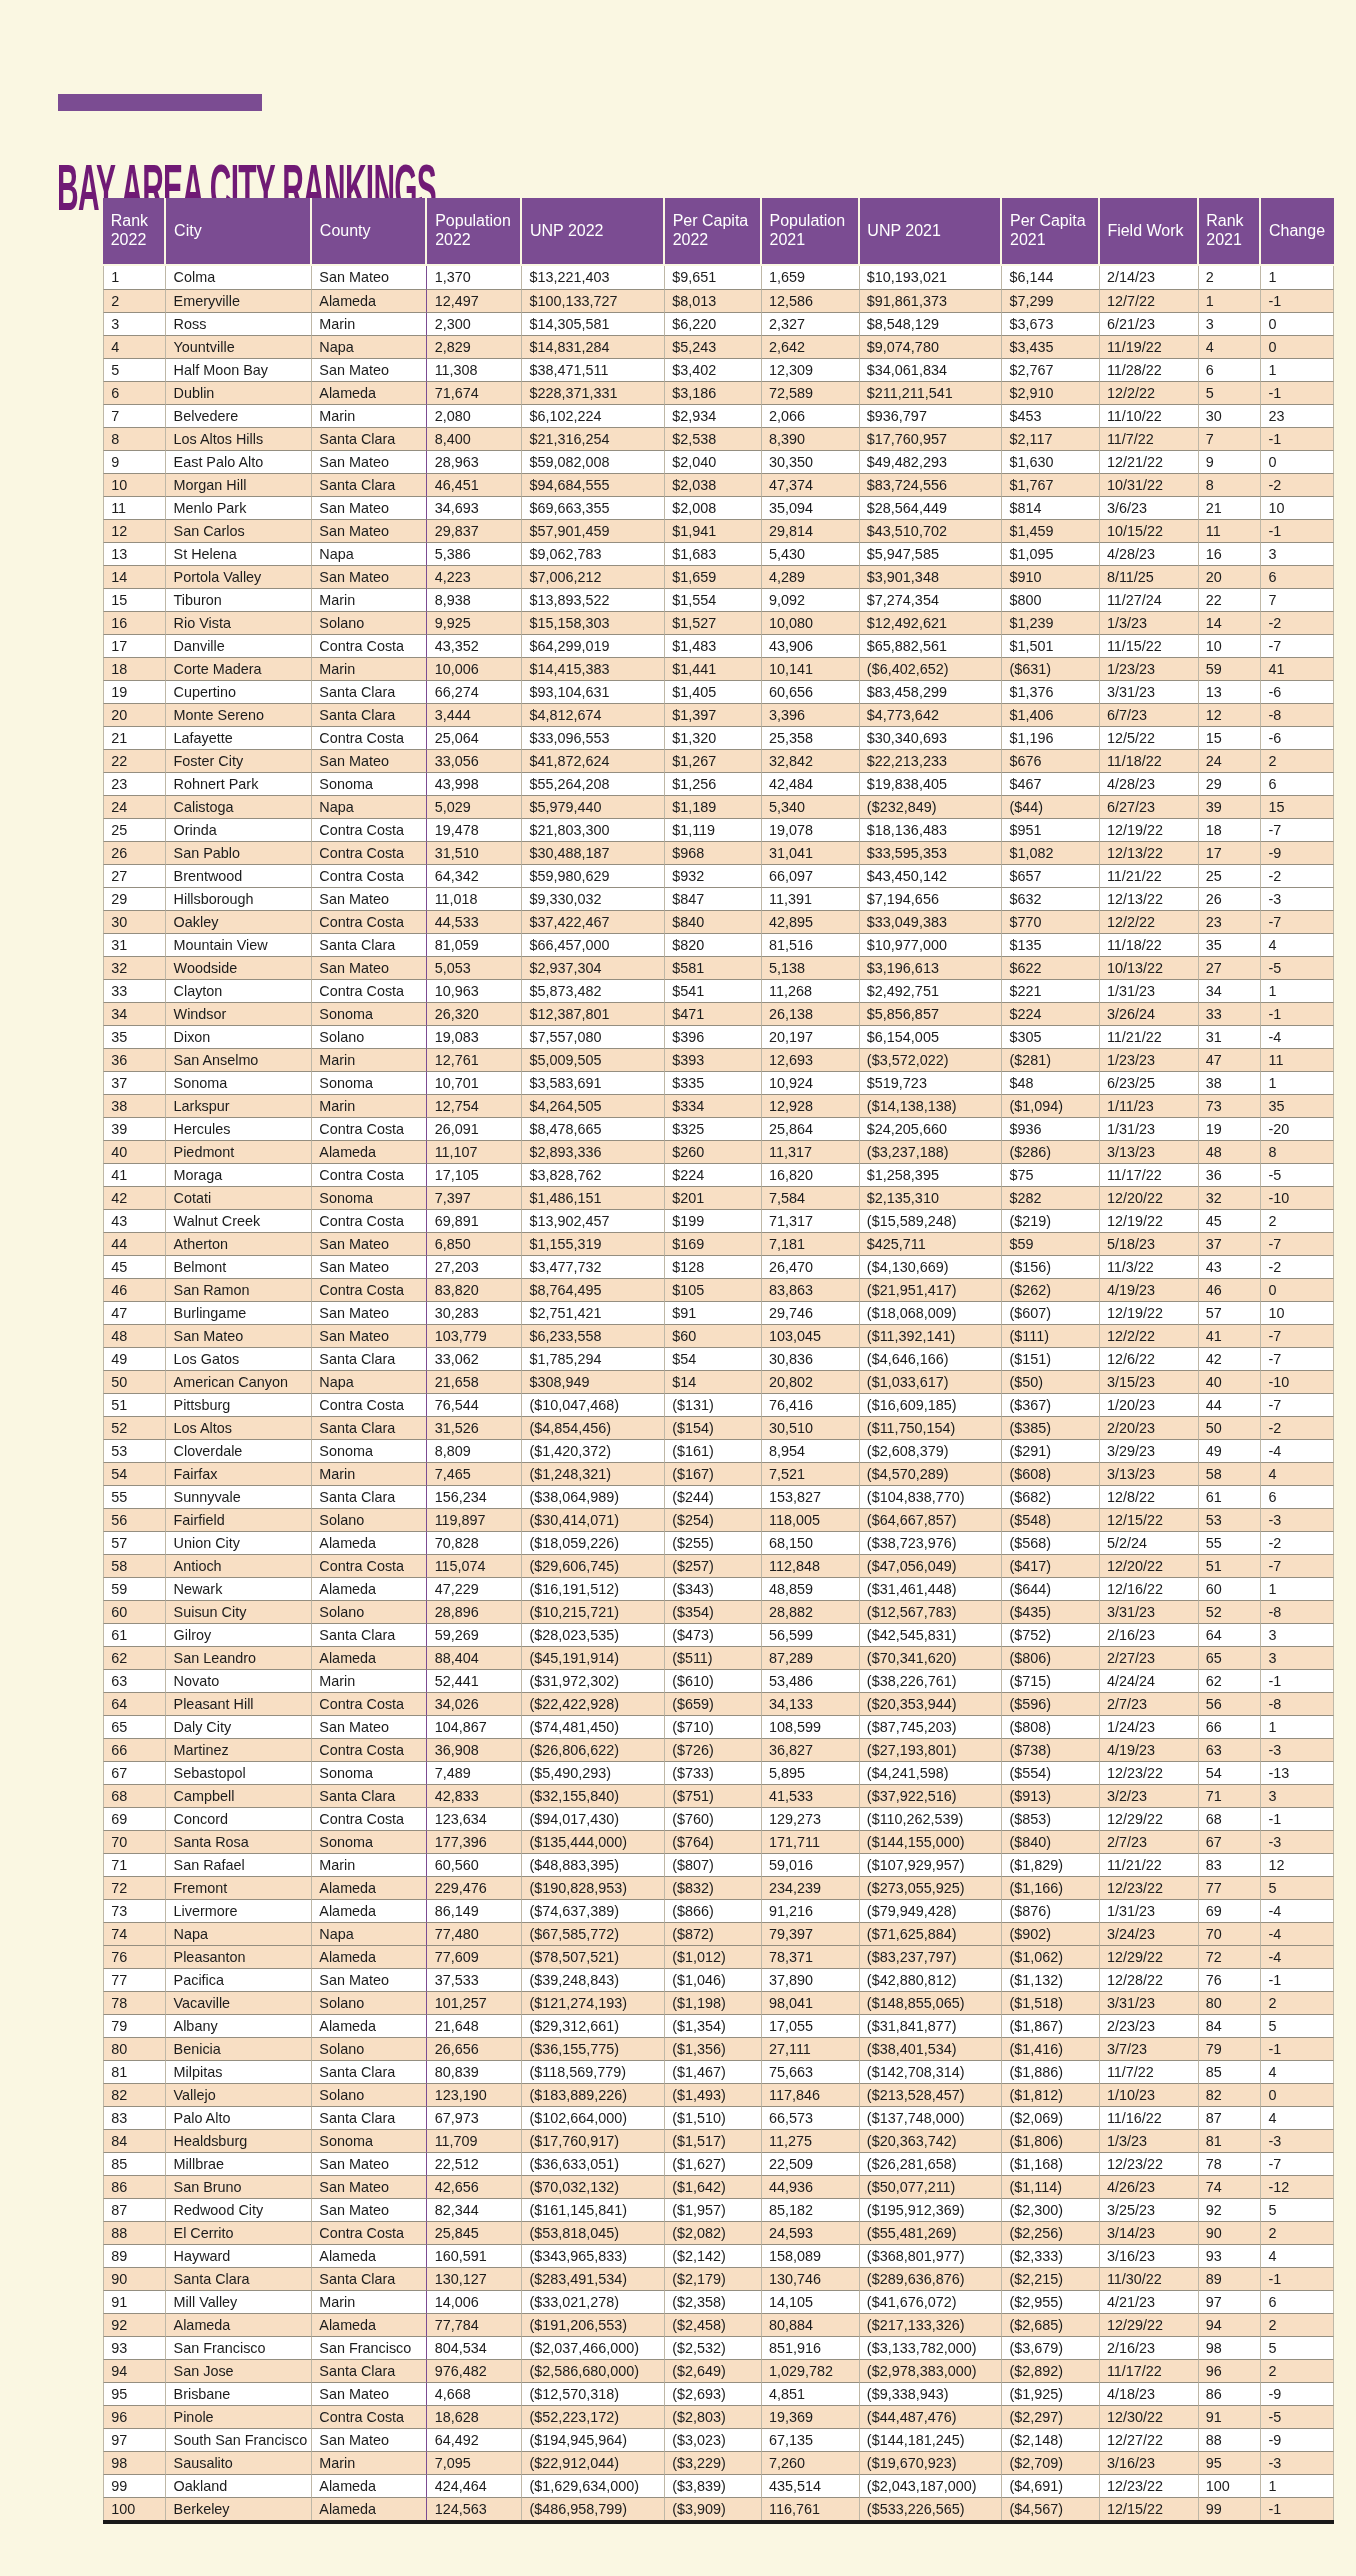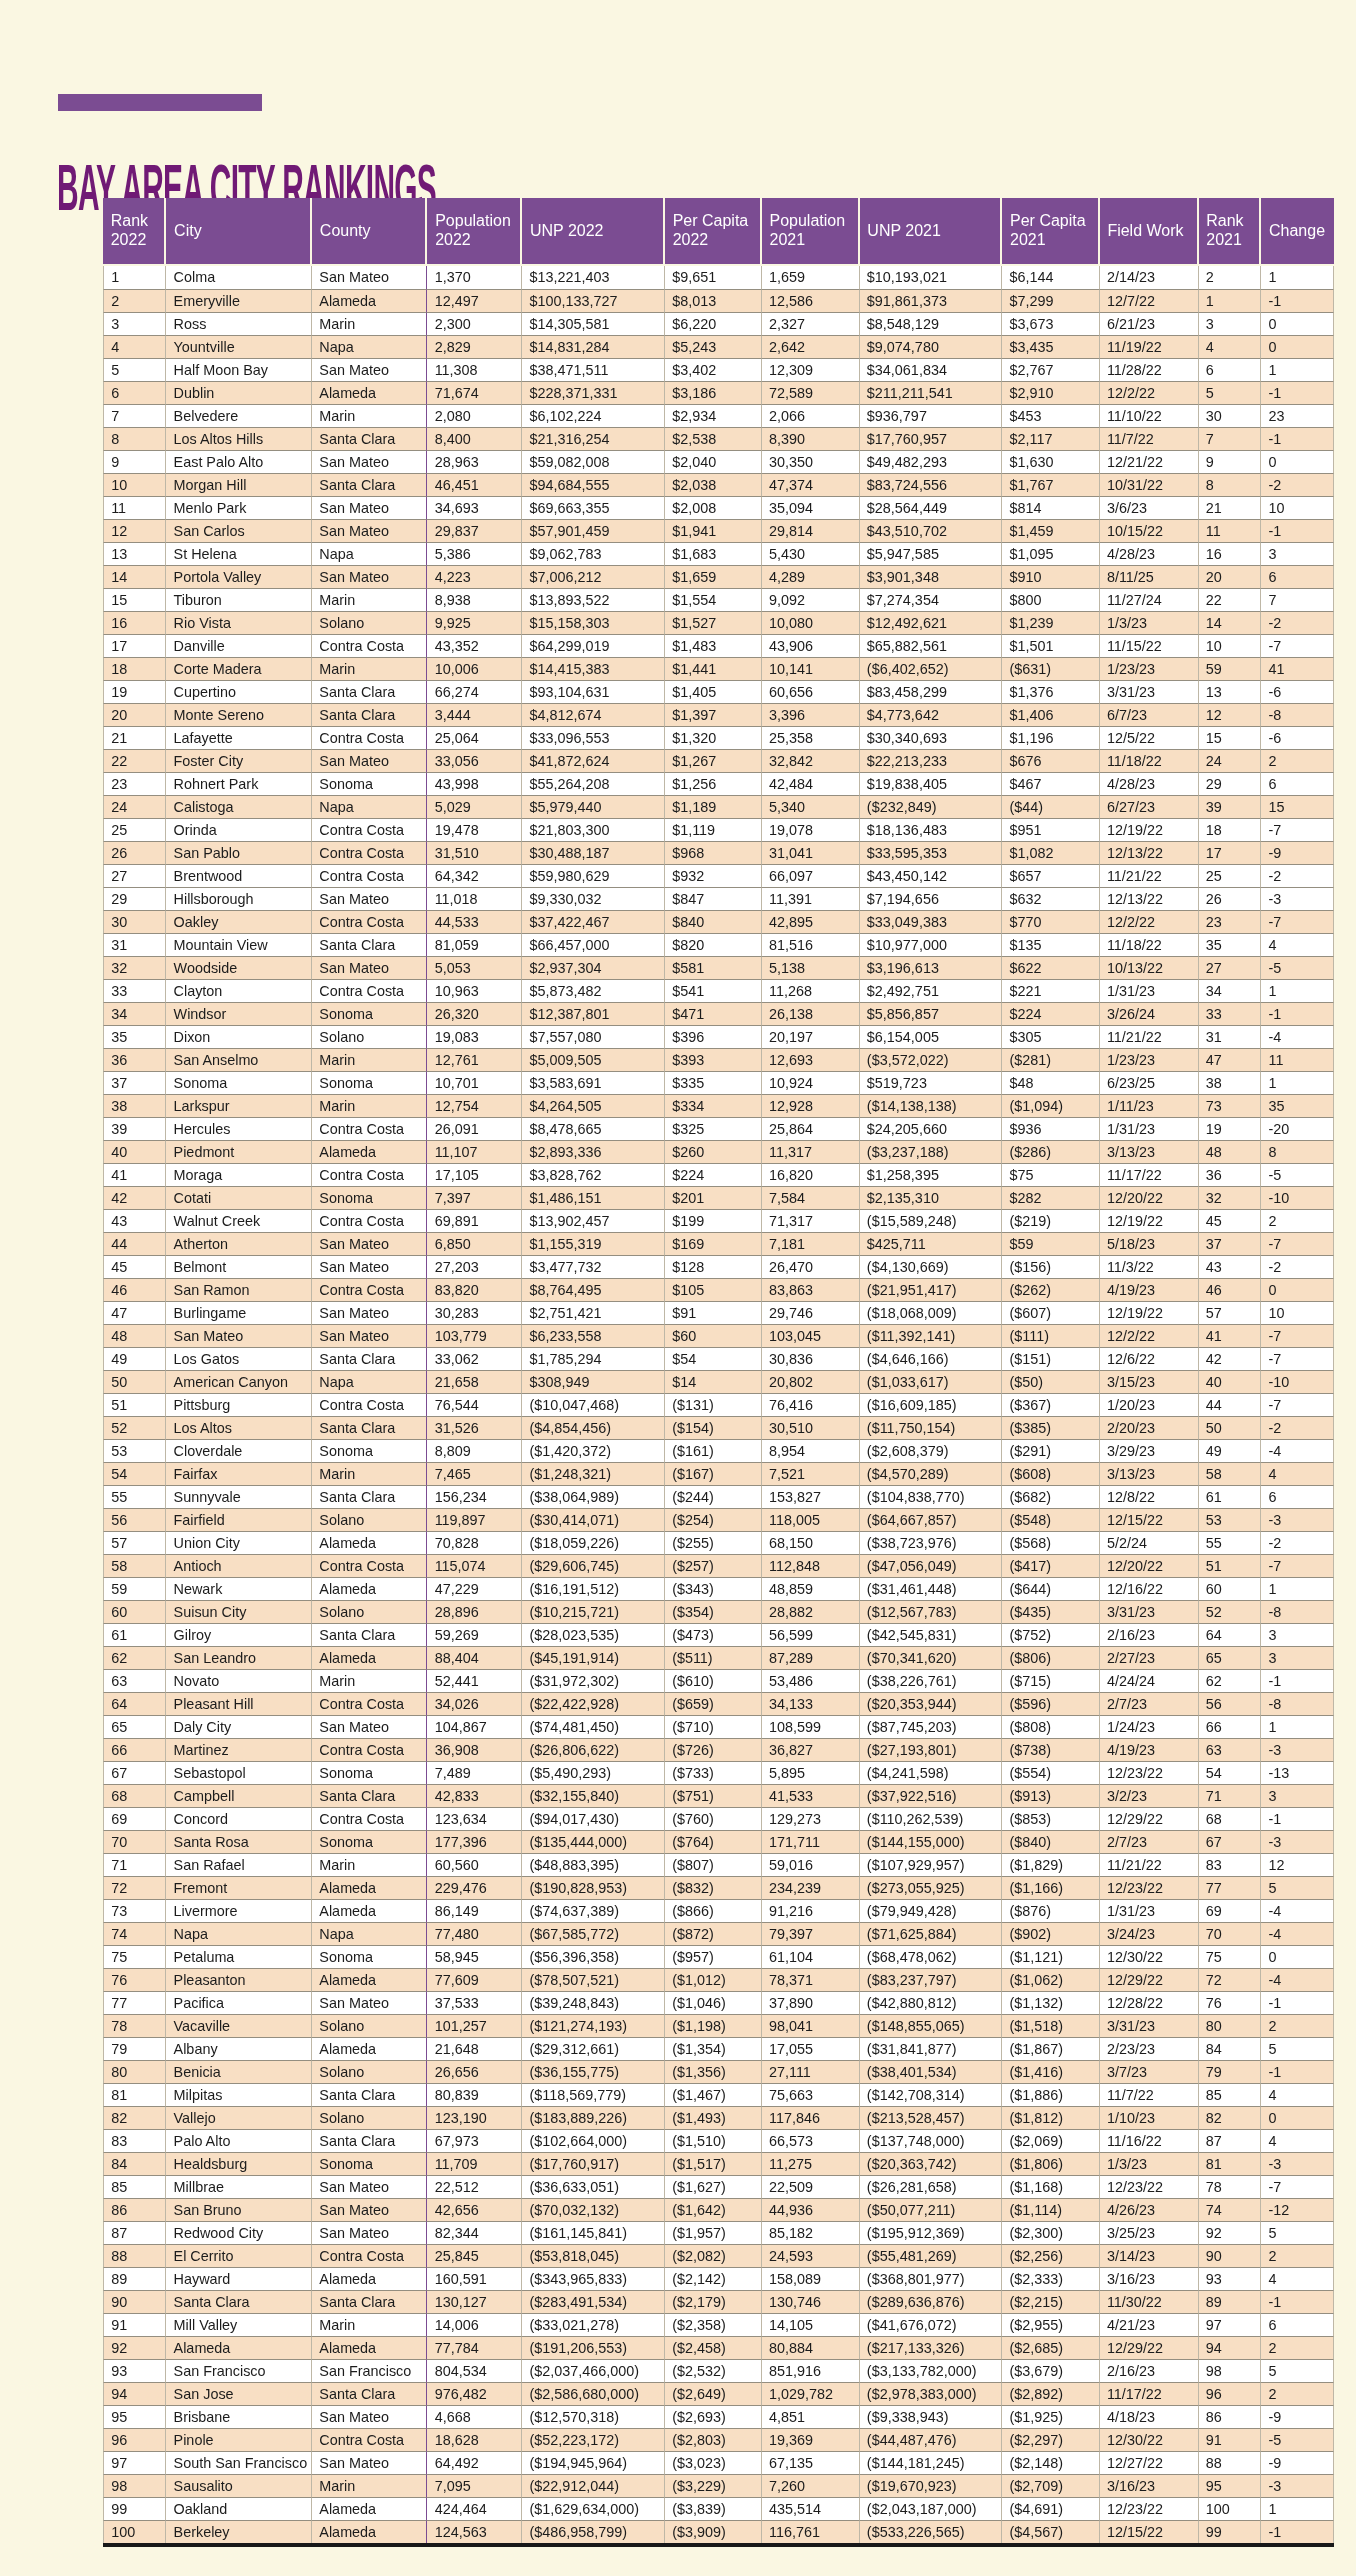--- a/index.html
+++ b/index.html
@@ -1100,34 +1100,20 @@
           <td class="c3">77,480</td>
           <td class="c4 neg">($67,585,772)</td>
           <td class="c5 neg">($872)</td>
           <td class="c6">79,397</td>
           <td class="c7 neg">($71,625,884)</td>
           <td class="c8 neg">($902)</td>
           <td class="c9">3/24/23</td>
           <td class="c10">70</td>
           <td class="c11">-4</td>
         </tr>
-        <tr class="odd">
-          <td class="c0">75</td>
-          <td class="c1">Petaluma</td>
-          <td class="c2">Sonoma</td>
-          <td class="c3">58,945</td>
-          <td class="c4 neg">($56,396,358)</td>
-          <td class="c5 neg">($957)</td>
-          <td class="c6">61,104</td>
-          <td class="c7 neg">($68,478,062)</td>
-          <td class="c8 neg">($1,121)</td>
-          <td class="c9">12/30/22</td>
-          <td class="c10">75</td>
-          <td class="c11">0</td>
-        </tr>
         <tr class="even">
           <td class="c0">76</td>
           <td class="c1">Pleasanton</td>
           <td class="c2">Alameda</td>
           <td class="c3">77,609</td>
           <td class="c4 neg">($78,507,521)</td>
           <td class="c5 neg">($1,012)</td>
           <td class="c6">78,371</td>
           <td class="c7 neg">($83,237,797)</td>
           <td class="c8 neg">($1,062)</td>

